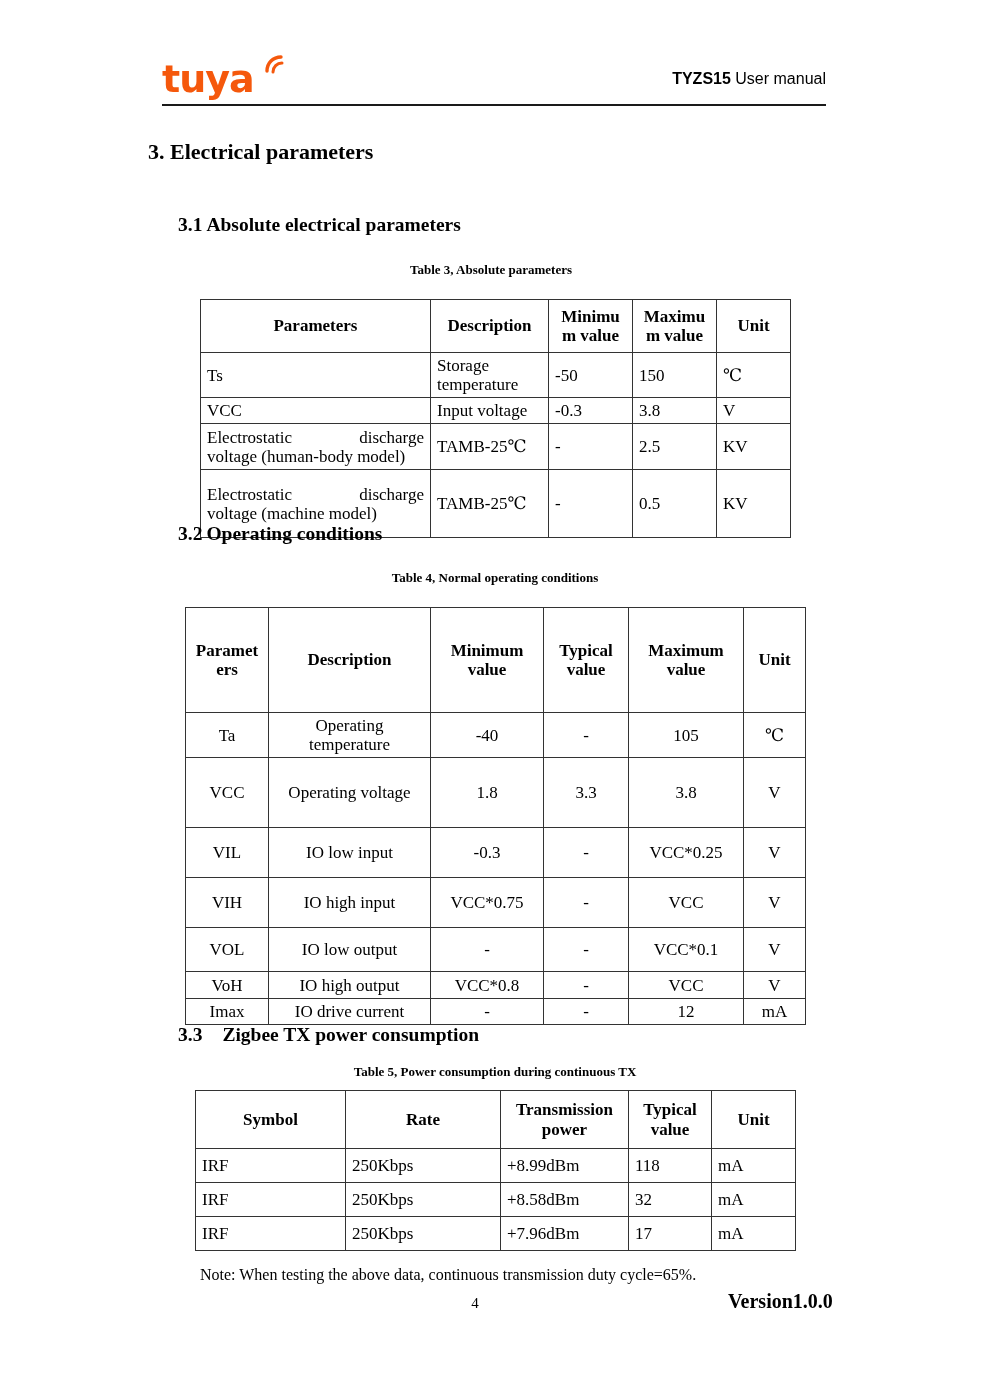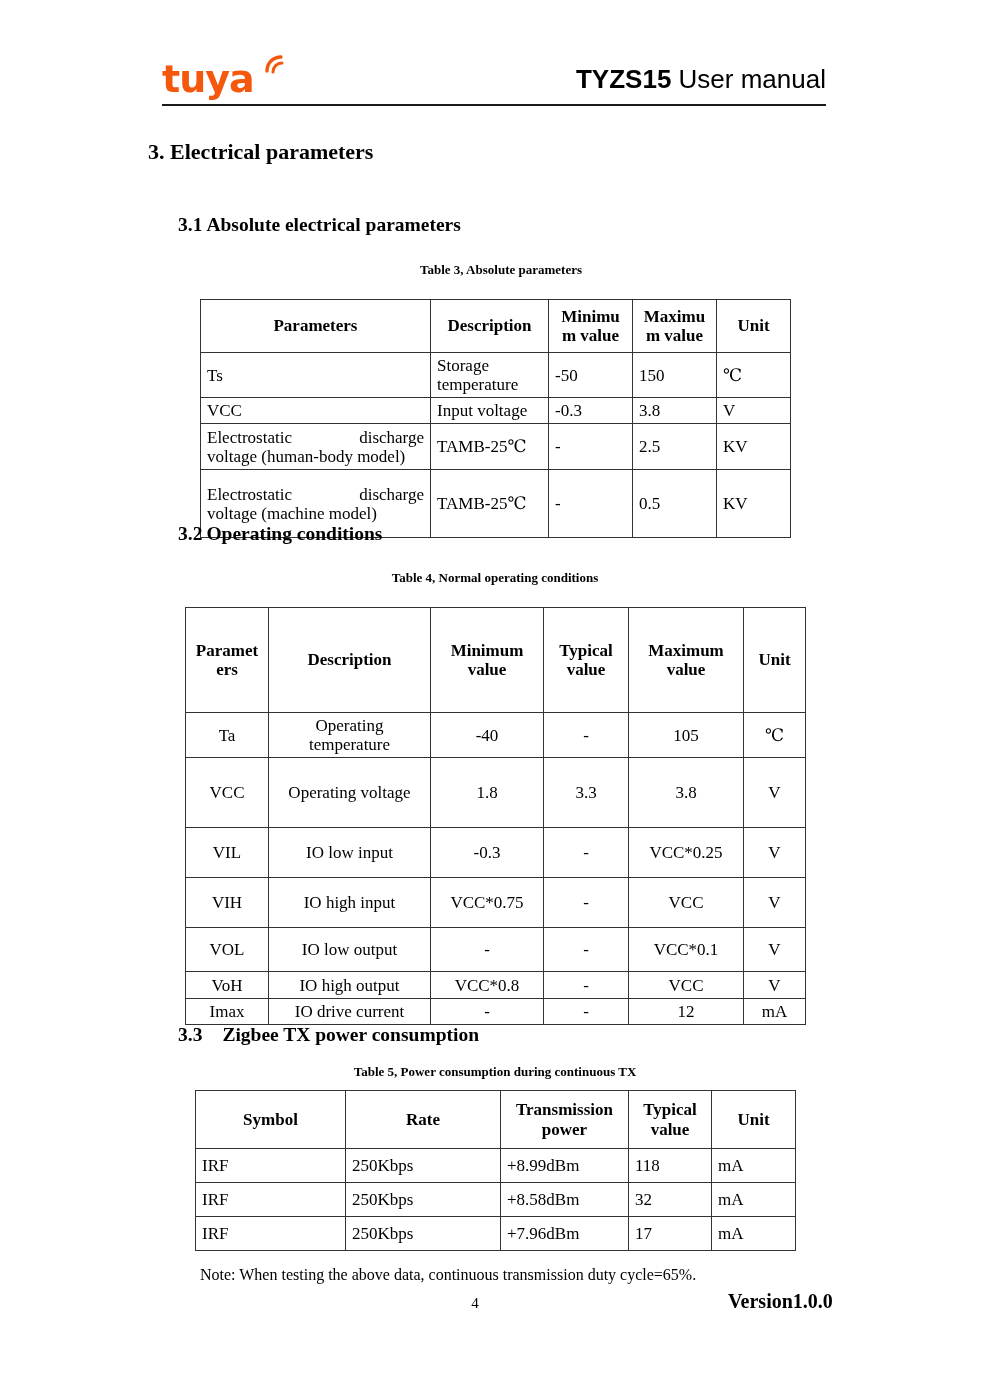--- a/index.html
+++ b/index.html
@@ -53,21 +53,21 @@
     right: -4px;
     top: -2px;
     width: 22px;
     height: 20px;
   }
   .header-title {
     position: absolute;
     right: 0;
     top: 14px;
     font-family: "Liberation Sans", "DejaVu Sans", sans-serif;
-    font-size: 26px;
+    font-size: 16px;
     line-height: 30px;
     white-space: nowrap;
   }
   .header-title .model {
     font-weight: bold;
   }
   .header-title .manual {
     font-weight: normal;
   }
   .header-rule {
@@ -188,21 +188,21 @@
 
     <div class="header-rule"></div>
   </div>
 
   <div class="h1" style="left:148px; top:138px;">3. Electrical parameters</div>
 
   <div class="h2" style="left:178px; top:212px;">
     <span class="num">3.1</span><span>Absolute electrical parameters</span>
   </div>
 
-  <div class="tbl-caption" style="left:206px; top:261px; width:590px;text-align:center;">Table 3, Absolute parameters</div>
+  <div class="tbl-caption" style="left:196px; top:261px; width:590px;text-align:center;">Table 3, Absolute parameters</div>
 
   <table class="doc t3" style="left:200px; top:299px; width:590px;">
     <colgroup>
       <col style="width:230px">
       <col style="width:118px">
       <col style="width:84px">
       <col style="width:84px">
       <col style="width:74px">
     </colgroup>
     <thead>

